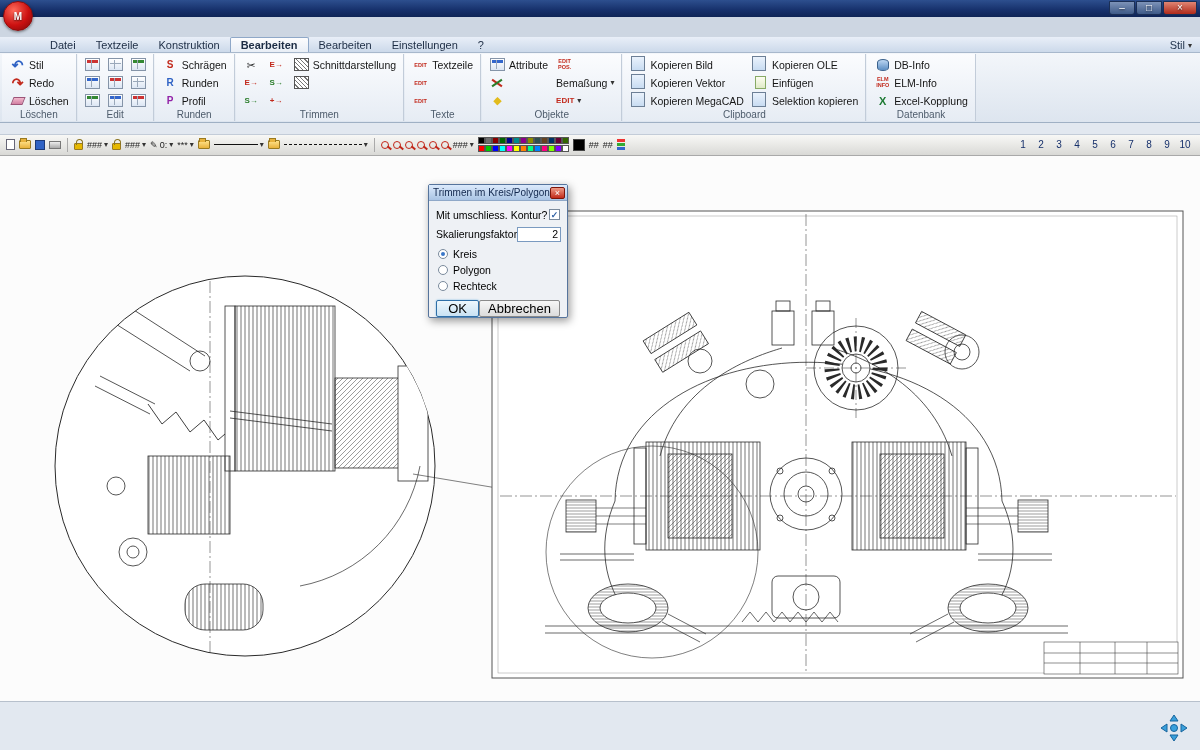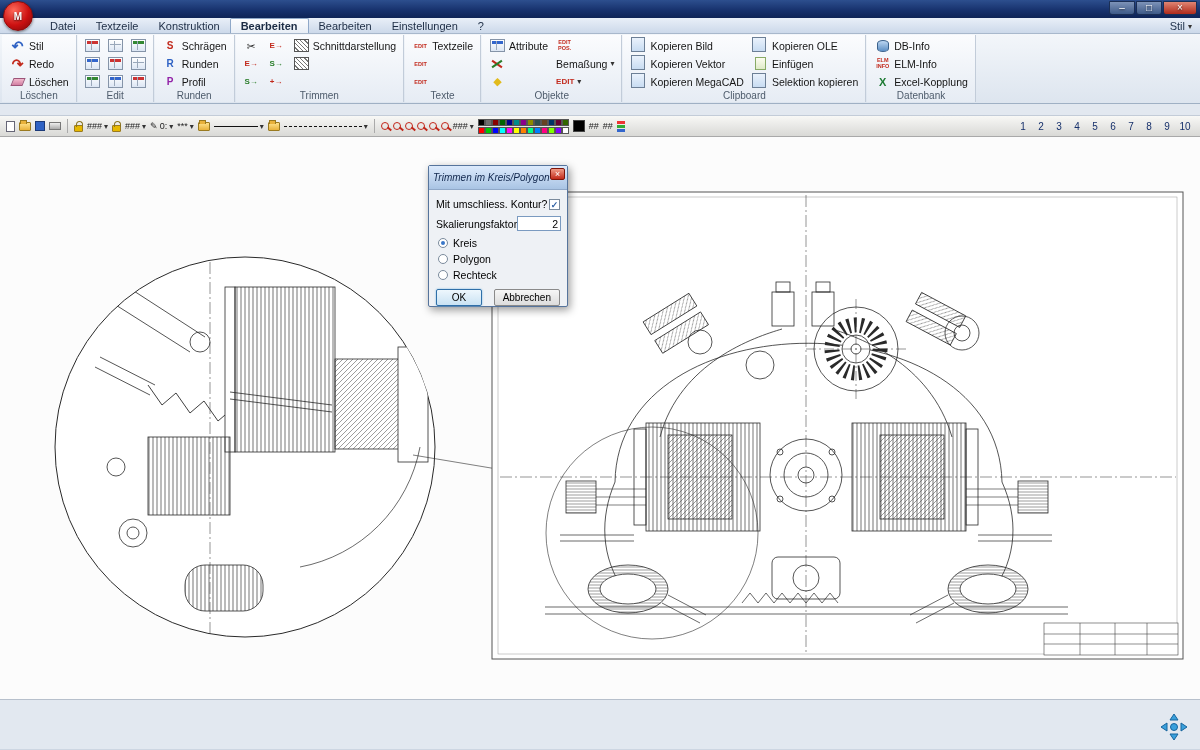--- a/index.html
+++ b/index.html
@@ -15,21 +15,21 @@
   .wbtn { width:26px; height:14px; font-size:10px; line-height:12px; text-align:center; color:#fff;
     background:linear-gradient(#7d93b8,#3e5a88); border:1px solid #1b2f55; border-radius:0 0 3px 3px; cursor:default; }
   .wbtn.close { background:linear-gradient(#e08573,#b02a1a); width:34px; }
   .logo { position:absolute; left:3px; top:1px; width:30px; height:30px; border-radius:50%;
     background:radial-gradient(circle at 35% 30%, #ff6a5a, #cc1111 55%, #7a0707); z-index:50;
     border:1px solid #8a0d0d; color:#fff; font-size:10px; font-weight:bold; display:flex; align-items:center; justify-content:center;
     box-shadow:0 1px 3px rgba(0,0,0,.5); }
 
   
   .tabbar { height:16px; background:linear-gradient(#e9eff8,#ccd9ea); display:flex; align-items:flex-end;
-    padding-left:40px; font-size:11px; color:#1c2c44; border-bottom:1px solid #a8b8cc; position:relative; }
+    padding-left:40px; font-size:11px; color:#1c2c44; border-bottom:1px solid #a8b8cc; position:relative;margin-top:20px; }
   .tab { padding:1px 10px 1px; cursor:default; }
   .tab.active { background:linear-gradient(#fdfdfe,#e8eef6); border:1px solid #8fa8c8; border-bottom:none;
     border-radius:2px 2px 0 0; font-weight:bold; }
   .stil { position:absolute; right:8px; bottom:1px; display:flex; gap:3px; align-items:center; color:#24364f; }
 
   
   .ribbon { height:70px; background:linear-gradient(#f3f6fa,#dde5ef); display:flex; align-items:stretch;
     border-bottom:1px solid #9fb0c4; padding:1px 2px; }
   .rgroup { display:flex; flex-direction:column; border-right:1px solid #c2ccd9; background:linear-gradient(#fbfcfe,#e6ecf4);
     margin-right:1px; }
@@ -97,35 +97,35 @@
   .numstrip { margin-left:auto; display:flex; }
   .numcell { width:18px; text-align:center; font-size:10px; color:#16306b; cursor:default; }
 
   
   .canvas { position:relative; height:563px; background:#fcfcfc; border-bottom:1px solid #b7c0cc; }
   .canvas svg { position:absolute; left:0; top:0; }
 
   
   .dialog { position:absolute; left:428px; top:28px; width:140px; background:#eef1f5;
     border:1px solid #56749c; box-shadow:2px 3px 8px rgba(0,0,0,.4); font-size:10.5px; z-index:20; border-radius:2px; }
-  .dlg-title { height:24px; background:linear-gradient(#dceafc,#a9c4e4); display:flex; align-items:center;
-    padding:0 4px; color:#10264c; font-size:10px; border-bottom:1px solid #8fa8c8; position:relative;font-style:italic; }
+  .dlg-title { height:16px; background:linear-gradient(#dceafc,#a9c4e4); display:flex; align-items:center;
+    padding:0 4px; color:#10264c; font-size:10px; border-bottom:1px solid #8fa8c8; position:relative; }
   .dlg-close { position:absolute; right:2px; top:2px; width:15px; height:12px; background:linear-gradient(#ef9a86,#c22a1a);
     border:1px solid #7e1408; border-radius:2px; color:#fff; font-size:9px; line-height:10px; text-align:center; cursor:default; }
   .dlg-body { padding:8px 7px 0; }
   .dlg-row { display:flex; align-items:center; justify-content:space-between; margin-bottom:6px; }
   .chk { width:11px; height:11px; background:#fff; border:1px solid #7a8a9c; font-size:9px; line-height:10px;
     text-align:center; color:#2e5fa3; font-weight:bold; }
   .dlg-input { width:44px; height:15px; border:1px solid #7a9ac0; font-size:10.5px; text-align:right;
     padding-right:2px; font-family:"Liberation Sans", sans-serif; }
   .radio-row { display:flex; align-items:center; gap:5px; margin:4px 0 4px 2px; }
   .radio { width:10px; height:10px; border:1px solid #7a8a9c; border-radius:50%; background:#fff; position:relative; }
   .radio.sel::after { content:""; position:absolute; left:2px; top:2px; width:4px; height:4px; border-radius:50%; background:#3a77c8; }
   .dlg-buttons { display:flex; justify-content:space-between; margin-top:8px; }
-  .btn { height:17px; font-size:10px; padding:0 8px; border:1px solid #8a8a8a; border-radius:2px;
+  .btn { height:17px; font-size:13px; padding:0 8px; border:1px solid #8a8a8a; border-radius:2px;
     background:linear-gradient(#f6f6f6,#dcdcdc); cursor:default; font-family:"Liberation Sans", sans-serif; }
   .btn.primary { border:1px solid #2f6fa8; background:linear-gradient(#eef7fd,#c9e2f3); box-shadow:0 0 2px #6fb4e0; width:46px; }
 
   
   .bottombar { height:49px; background:#e2e8f0; position:relative; }
   .compass { position:absolute; right:12px; bottom:8px; }
 </style>
 </head>
 <body>
 

